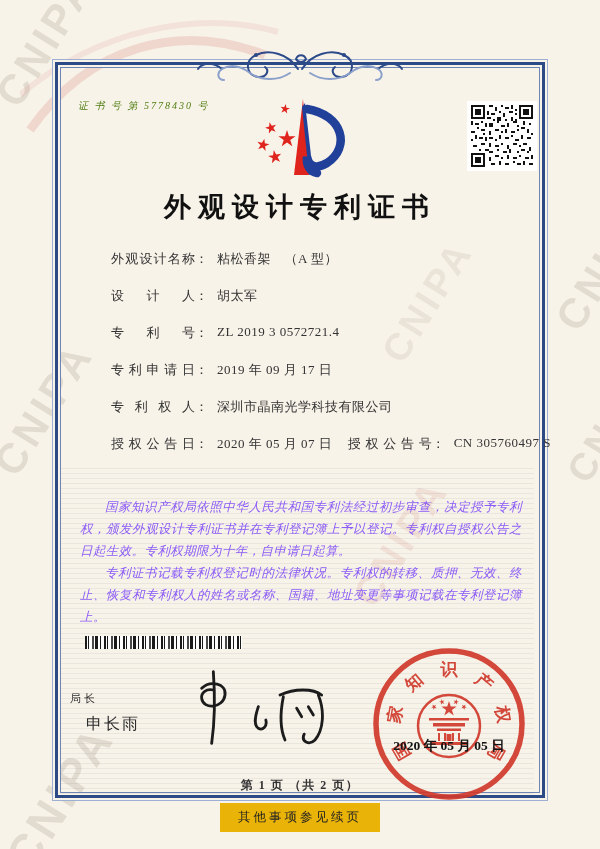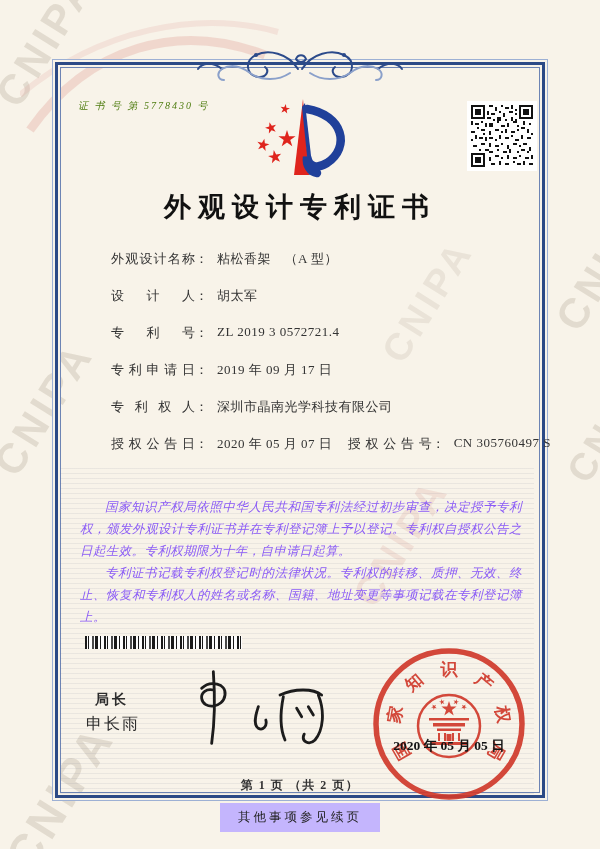--- a/index.html
+++ b/index.html
@@ -64,34 +64,34 @@
     left:85px; top:636px; width:157px; height:13px; z-index:2;
     background:
       repeating-linear-gradient(90deg,
         #1a1a1a 0 2px, #fdfdfd 2px 3px,
         #1a1a1a 3px 4px, #fdfdfd 4px 7px,
         #4a4a4a 7px 9px, #fdfdfd 9px 10px,
         #1a1a1a 10px 13px, #fdfdfd 13px 15px,
         #1a1a1a 15px 16px, #fdfdfd 16px 19px);
   }
   
-  .sig-title{left:95px; top:691px; z-index:2; font-family:"Liberation Sans","DejaVu Sans",sans-serif; font-size:14px; letter-spacing:3px; color:#2d2d2d;font-weight:bold;}
+  .sig-title{left:70px; top:691px; z-index:2; font-family:"Liberation Sans","DejaVu Sans",sans-serif; font-size:11px; letter-spacing:3px; color:#2d2d2d;}
   .sig-name{left:86px; top:714px; z-index:2; font-family:Liberation Sans, sans-serif; font-size:16px; letter-spacing:2px; color:#2d2d2d;}
   .sig-svg{left:180px; top:670px; width:145px; height:75px; z-index:2;}
   
   .seal{left:369px; top:644px; width:160px; height:160px; z-index:3; opacity:0.92;}
   .seal-date{
     left:374px; top:737px; width:150px; text-align:center; z-index:4;
     font-size:13.5px; font-weight:bold; color:#141414; letter-spacing:0px;
   }
   
   .page-info{left:0; top:777px; width:600px; text-align:center; z-index:2; font-size:12px; letter-spacing:1.5px; color:#333;font-weight:bold;}
   .note-box{
     left:50%; top:803px; transform:translateX(-50%); z-index:3;
-    background:#c4b5fd; padding:6px 18px; font-size:12.5px; letter-spacing:3px; color:#222;
+    background:#eab308; padding:6px 18px; font-size:12.5px; letter-spacing:3px; color:#222;
   }
 </style>
 </head>
 <body>
 
 <div class="page">
 
   <div class="wm" style="left:-28px; top:16px;">CNIPA</div>
   <div class="wm" style="left:532px; top:240px;">CNIPA</div>
   <div class="wm" style="left:360px; top:280px; font-size:38px; color:rgba(148,136,112,0.14);">CNIPA</div>

